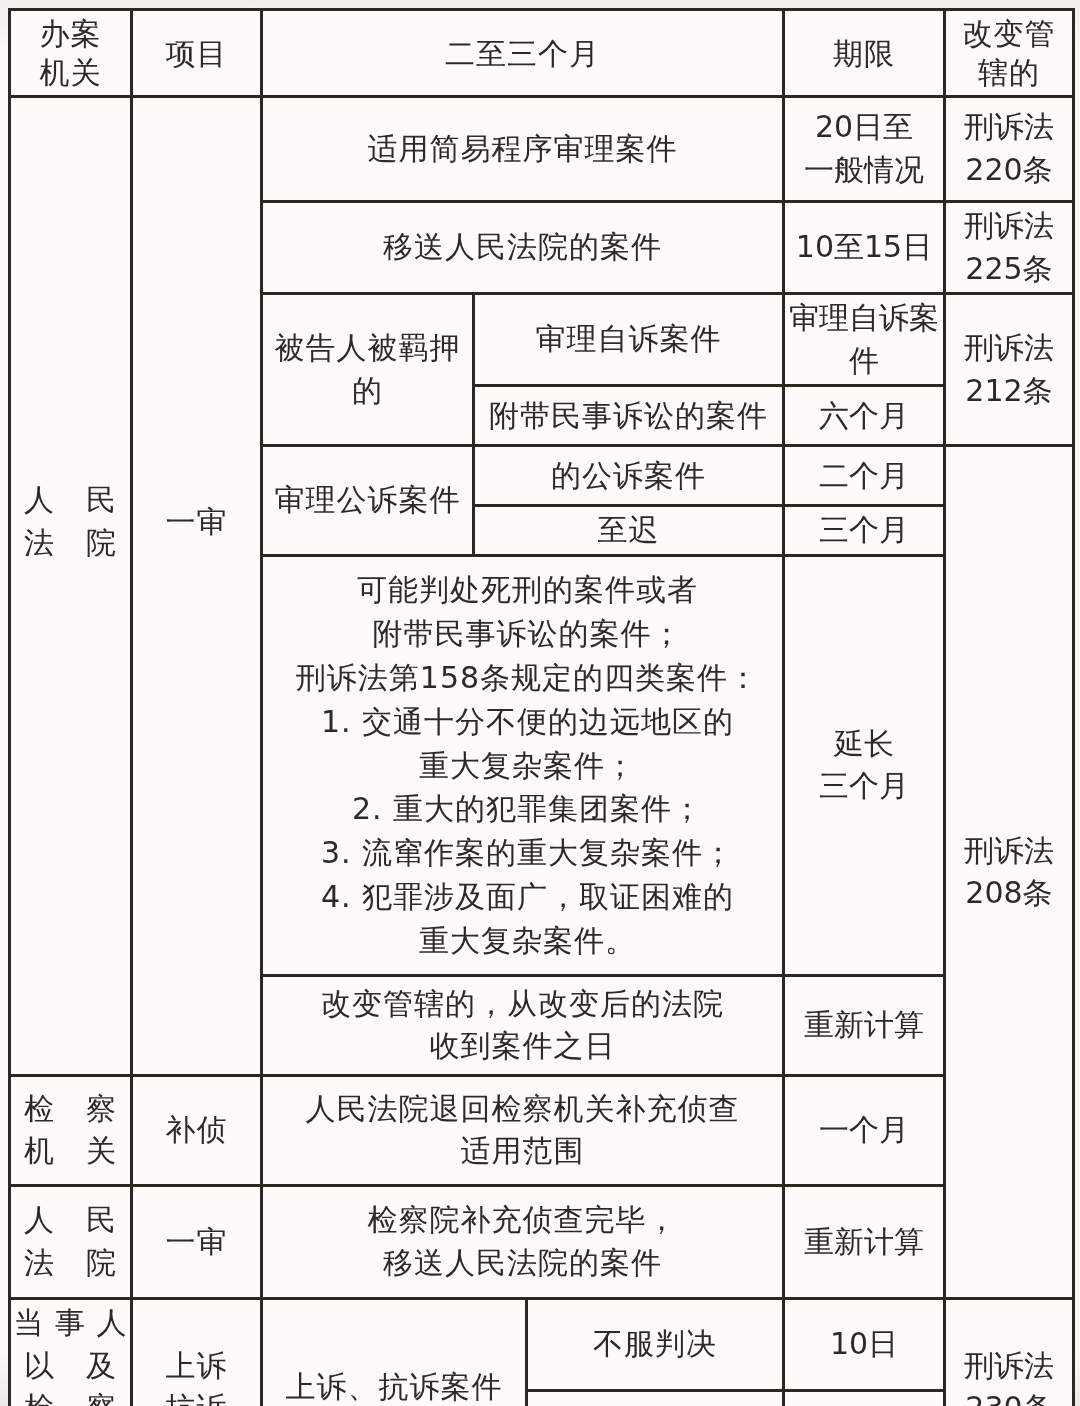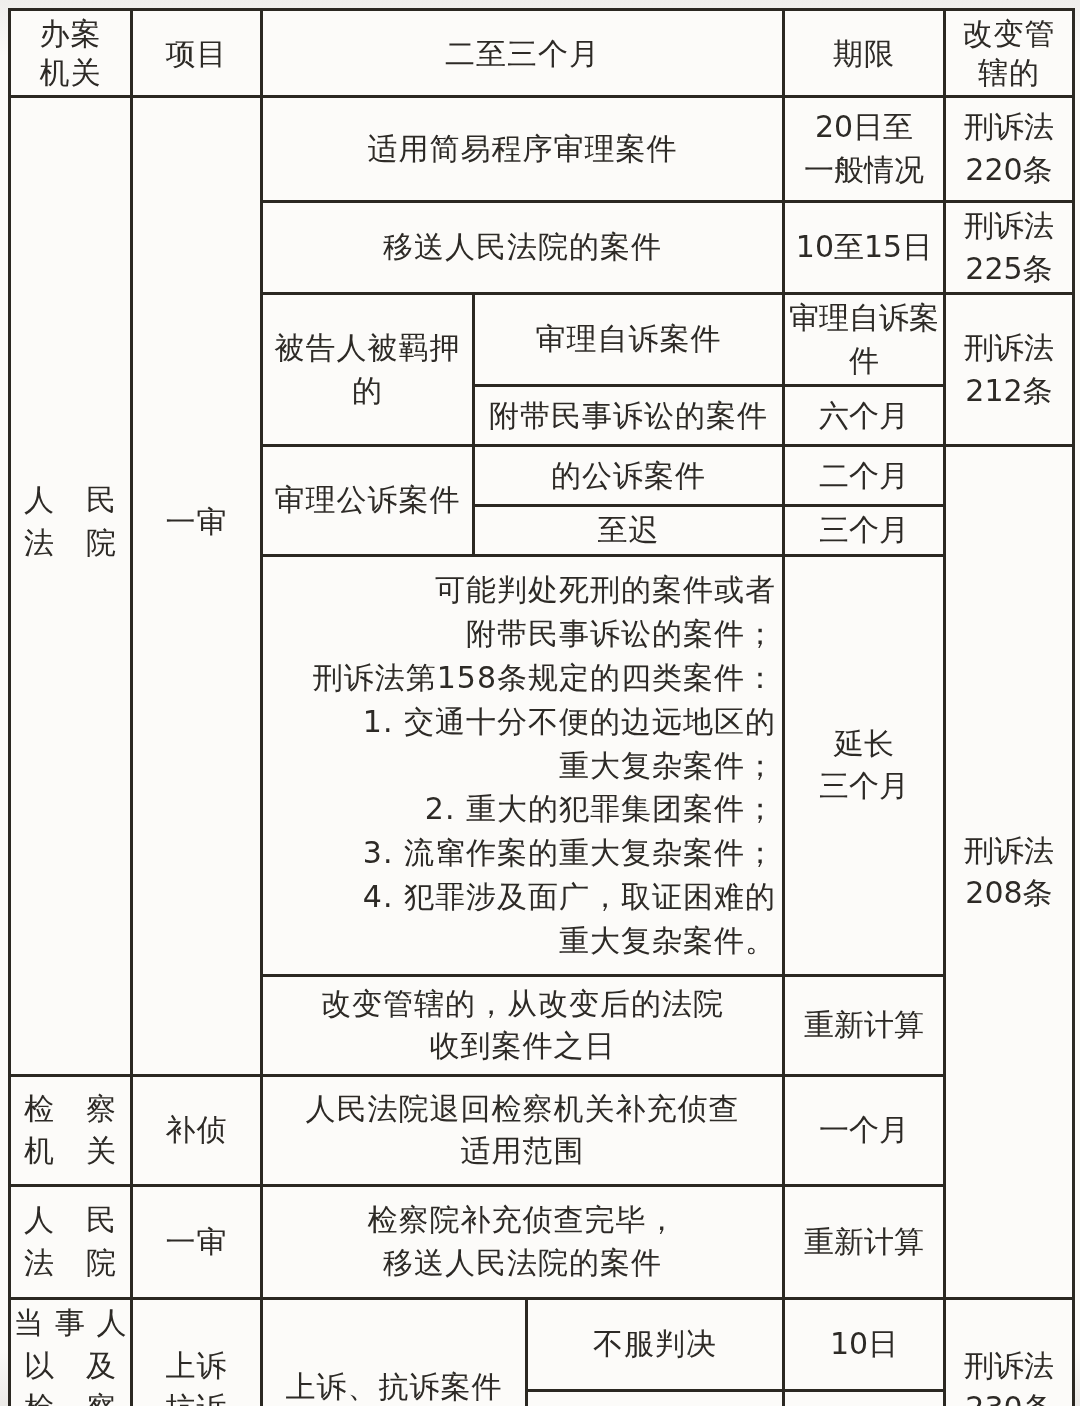--- a/index.html
+++ b/index.html
@@ -22,21 +22,21 @@
     line-height:1.42;
     text-align:center;
     vertical-align:middle;
     white-space:pre-line;
     letter-spacing:1px;
     padding:2px 2px;
     overflow:hidden;
   }
   .grid th{line-height:1.3;}
   td.big{
-    text-align:right;
+    text-align:center;
     padding:10px 6px 10px 16px;
     line-height:1.46;
   }
   td.lift{padding-bottom:130px;}
   td.basis{letter-spacing:0;}
   td.period{letter-spacing:0;}
 </style>
 </head>
 <body>
 

